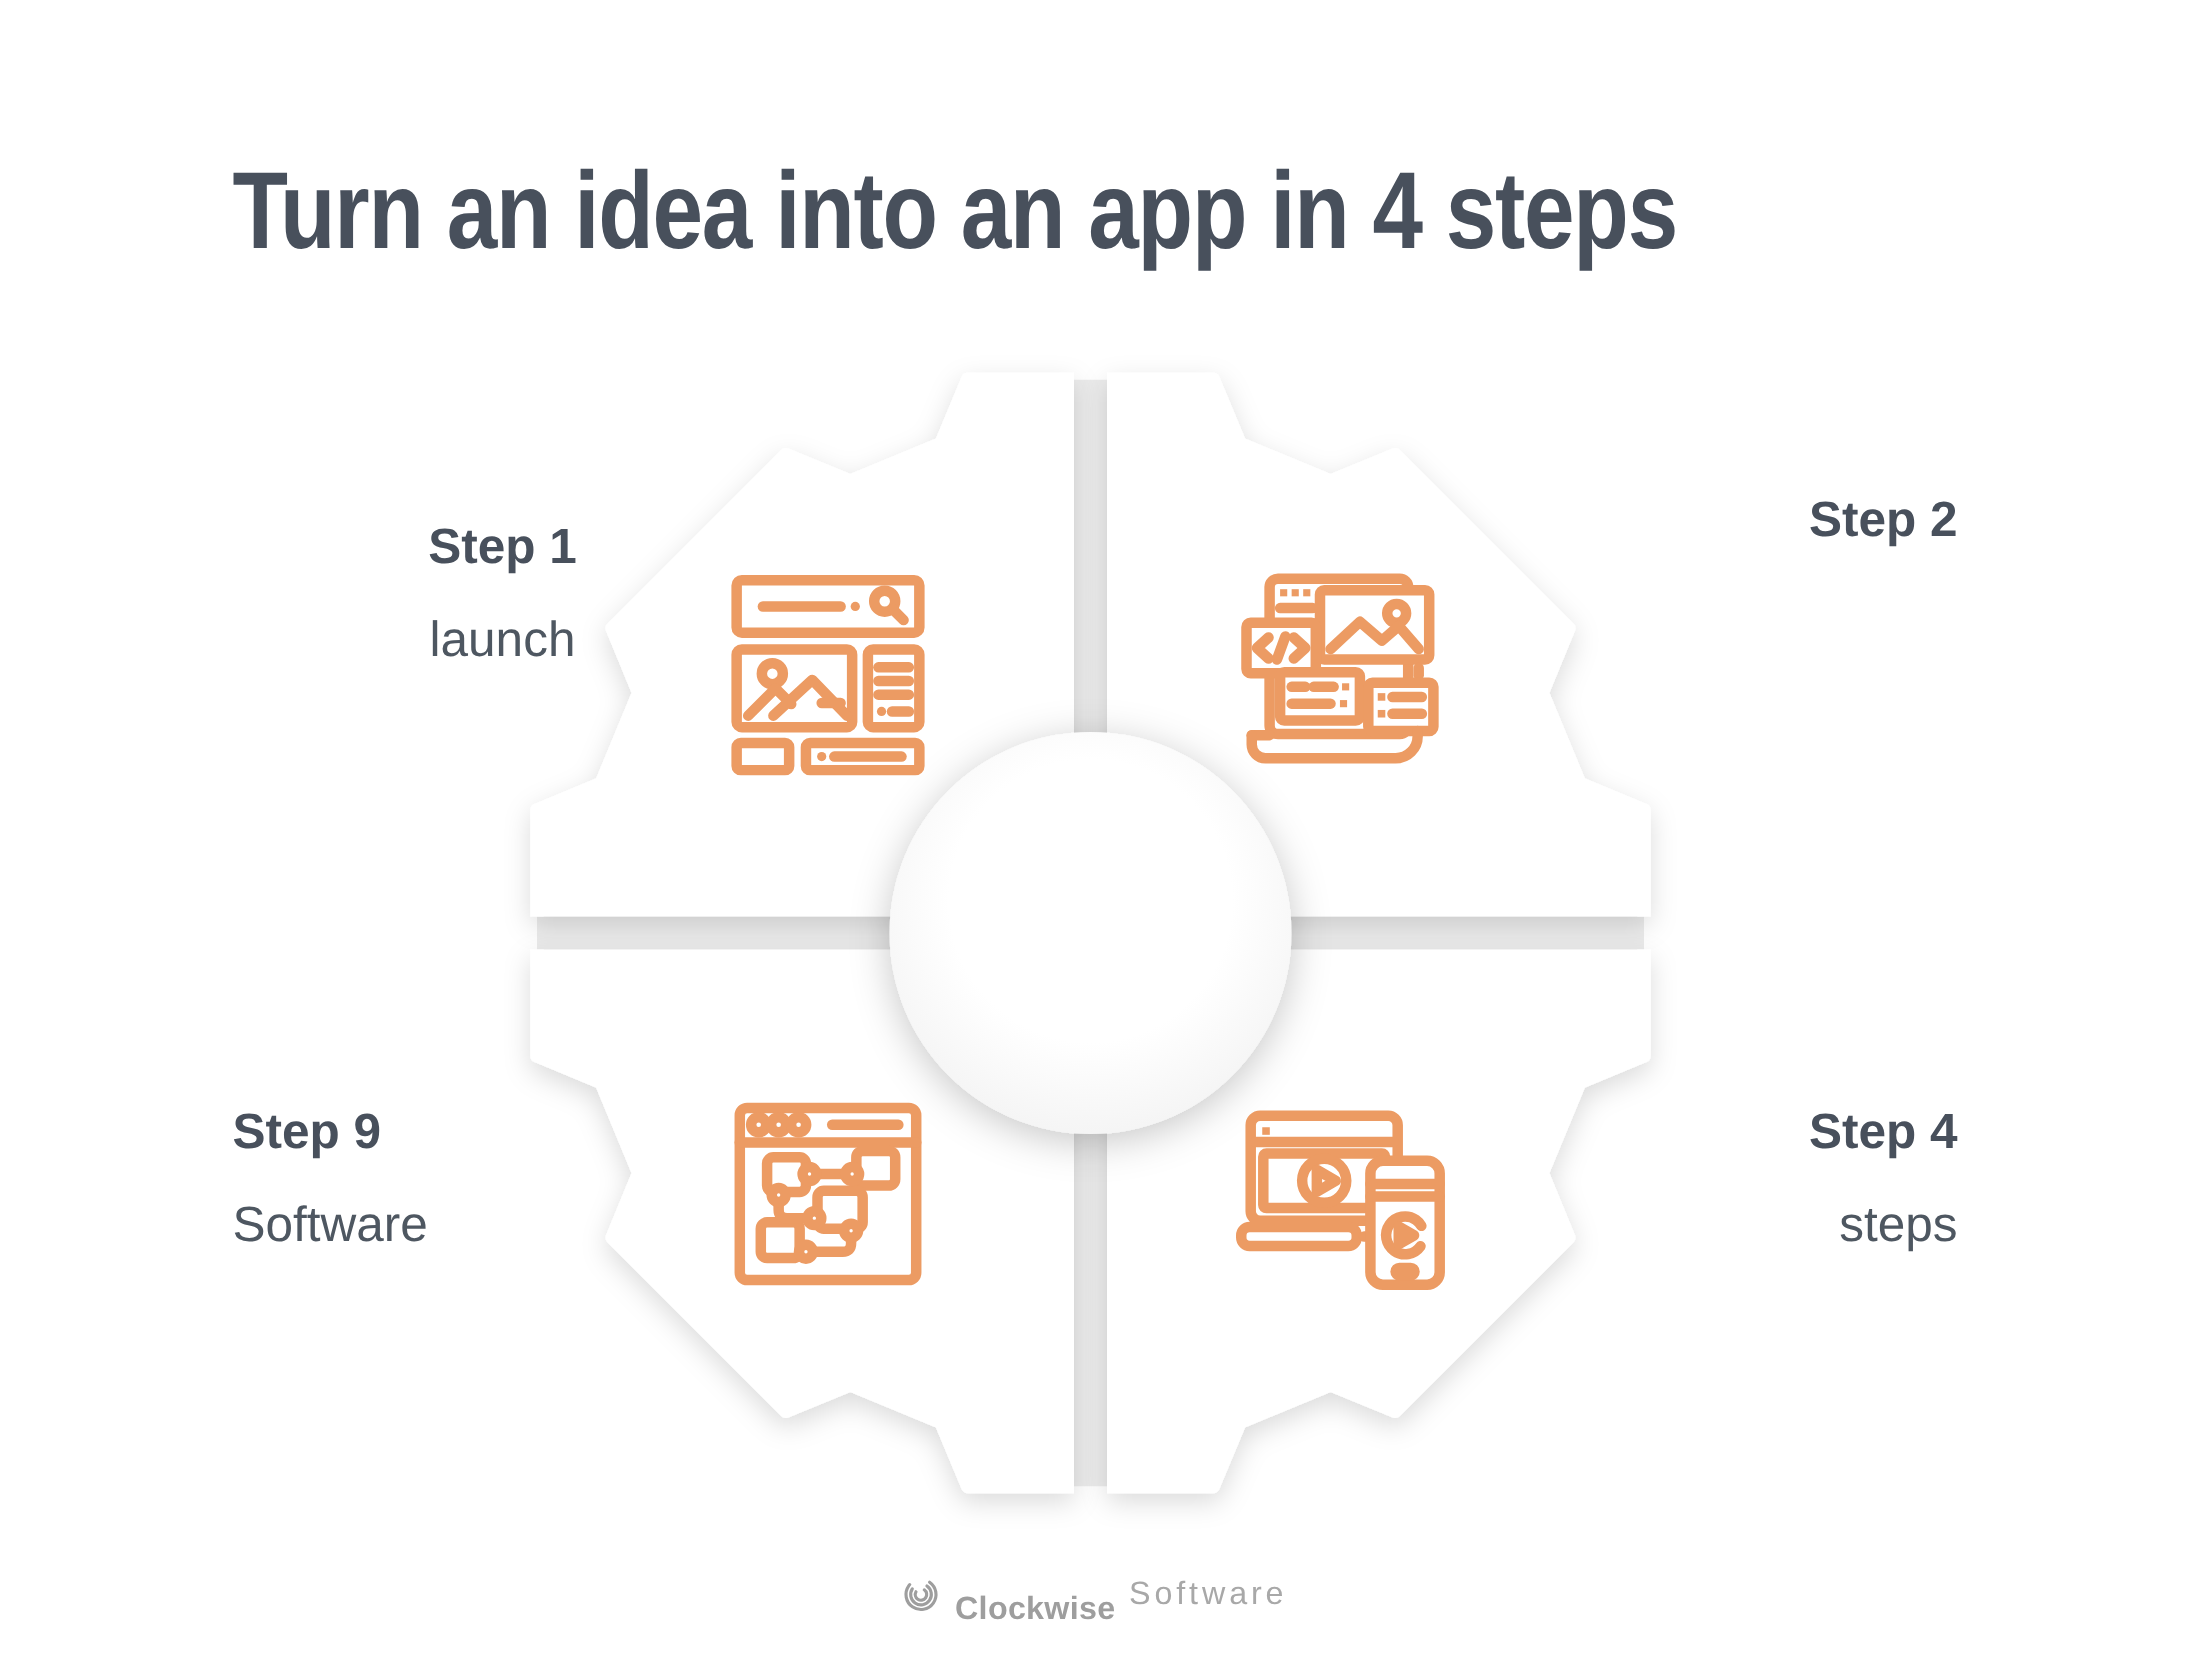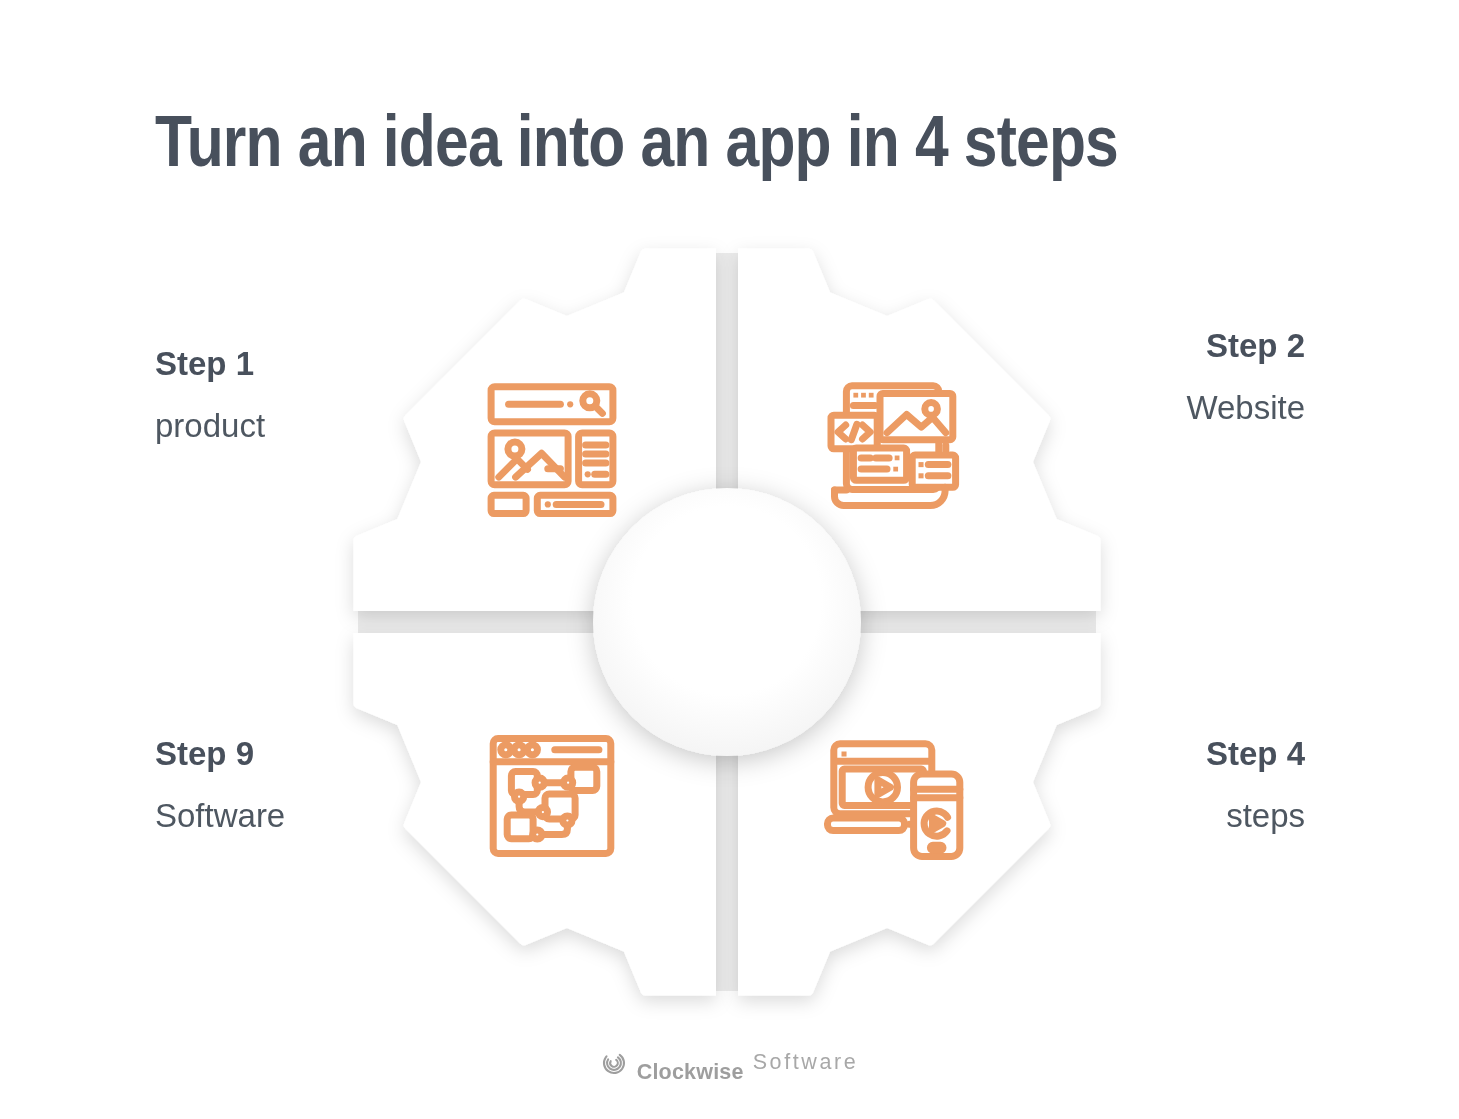--- a/index.html
+++ b/index.html
@@ -10,21 +10,21 @@
   
   .title{
     position:absolute;left:155px;top:100px;margin:0;
     font-size:73px;font-weight:bold;letter-spacing:-1px;line-height:1.12;
     color:var(--heading,#48505C);
     transform:scaleX(.83);transform-origin:left center;white-space:nowrap;
   }
   
   .step{position:absolute;width:360px;font-size:33px;line-height:62px;color:var(--body,#4E5761);}
   .step .lbl{font-weight:bold;color:var(--heading,#48505C);}
-  .pos-tl{left:155px;top:333px;text-align:left;}
+  .pos-tl{left:155px;top:333px;text-align:center;}
   .pos-tr{right:154px;top:315px;text-align:right;}
   .pos-bl{left:155px;top:723px;text-align:left;}
   .pos-br{right:154px;top:723px;text-align:right;}
   
   .gear{position:absolute;left:307px;top:202px;width:840px;height:840px;}
   .gear-shape{fill:#fff;stroke:#fff;stroke-width:9;stroke-linejoin:round;}
   .divider-strip{fill:var(--divider,#EBEBEB);}
   
   .step-icon{position:absolute;width:140px;height:140px;}
   .ic path,.ic rect,.ic circle{fill:none;stroke:var(--accent,#EC9B63);stroke-width:5;stroke-linecap:round;stroke-linejoin:round;}
@@ -42,25 +42,24 @@
 </style>
 </head>
 <body>
 
 <div class="canvas">
 
   <h1 class="title">Turn an idea into an app in 4 steps</h1>
 
   <div class="step pos-tl">
     <div class="lbl">Step 1</div>
-    <div>product</div>
+    <div>launch</div>
   </div>
   <div class="step pos-tr">
     <div class="lbl">Step 2</div>
-    <div>Website</div>
   </div>
   <div class="step pos-bl">
     <div class="lbl">Step 9</div>
     <div>Software</div>
   </div>
   <div class="step pos-br">
     <div class="lbl">Step 4</div>
     <div>steps</div>
   </div>
 

